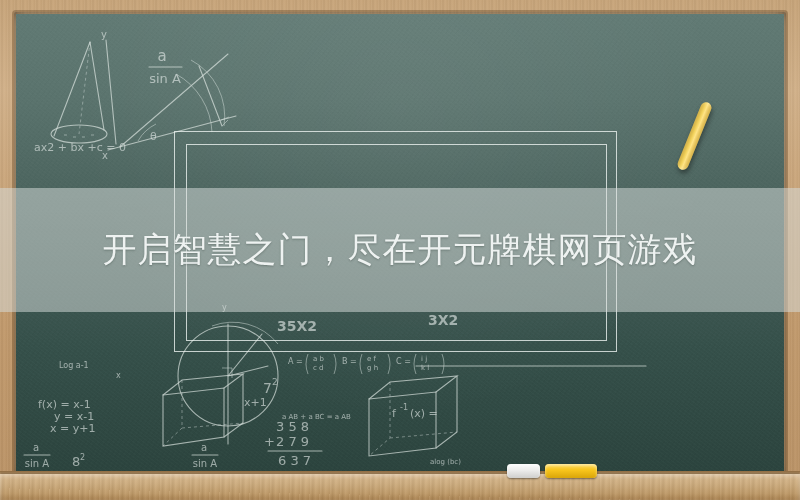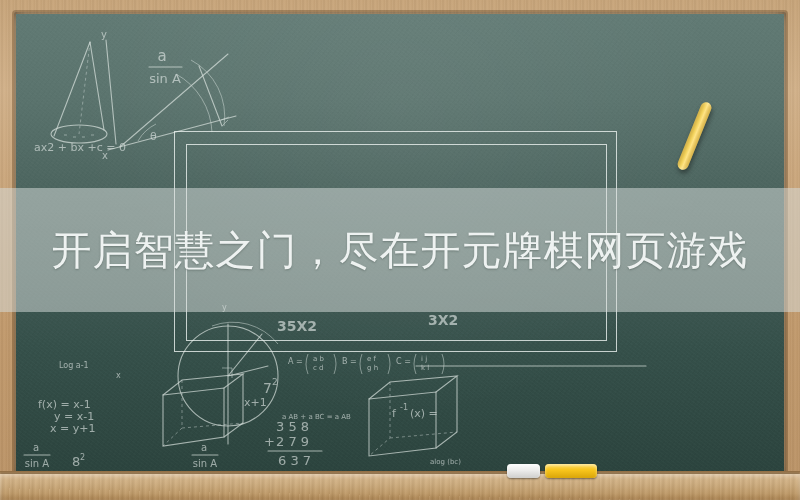--- a/index.html
+++ b/index.html
@@ -127,21 +127,21 @@
     position: absolute;
     left: 0; right: 0; top: 188px;
     height: 124px;
     background: rgba(214,220,218,0.52);
     display: flex;
     align-items: center;
     justify-content: center;
   }
   .band-text {
     color: #eef2f1;
-    font-size: 40px;
+    font-size: 34px;
     letter-spacing: 1px;
     white-space: nowrap;
     text-shadow: 0 1px 2px rgba(40,55,50,0.35);
     font-family: Liberation Mono, monospace;
   }
 </style>
 </head>
 <body>
 
 <div id="stage">

